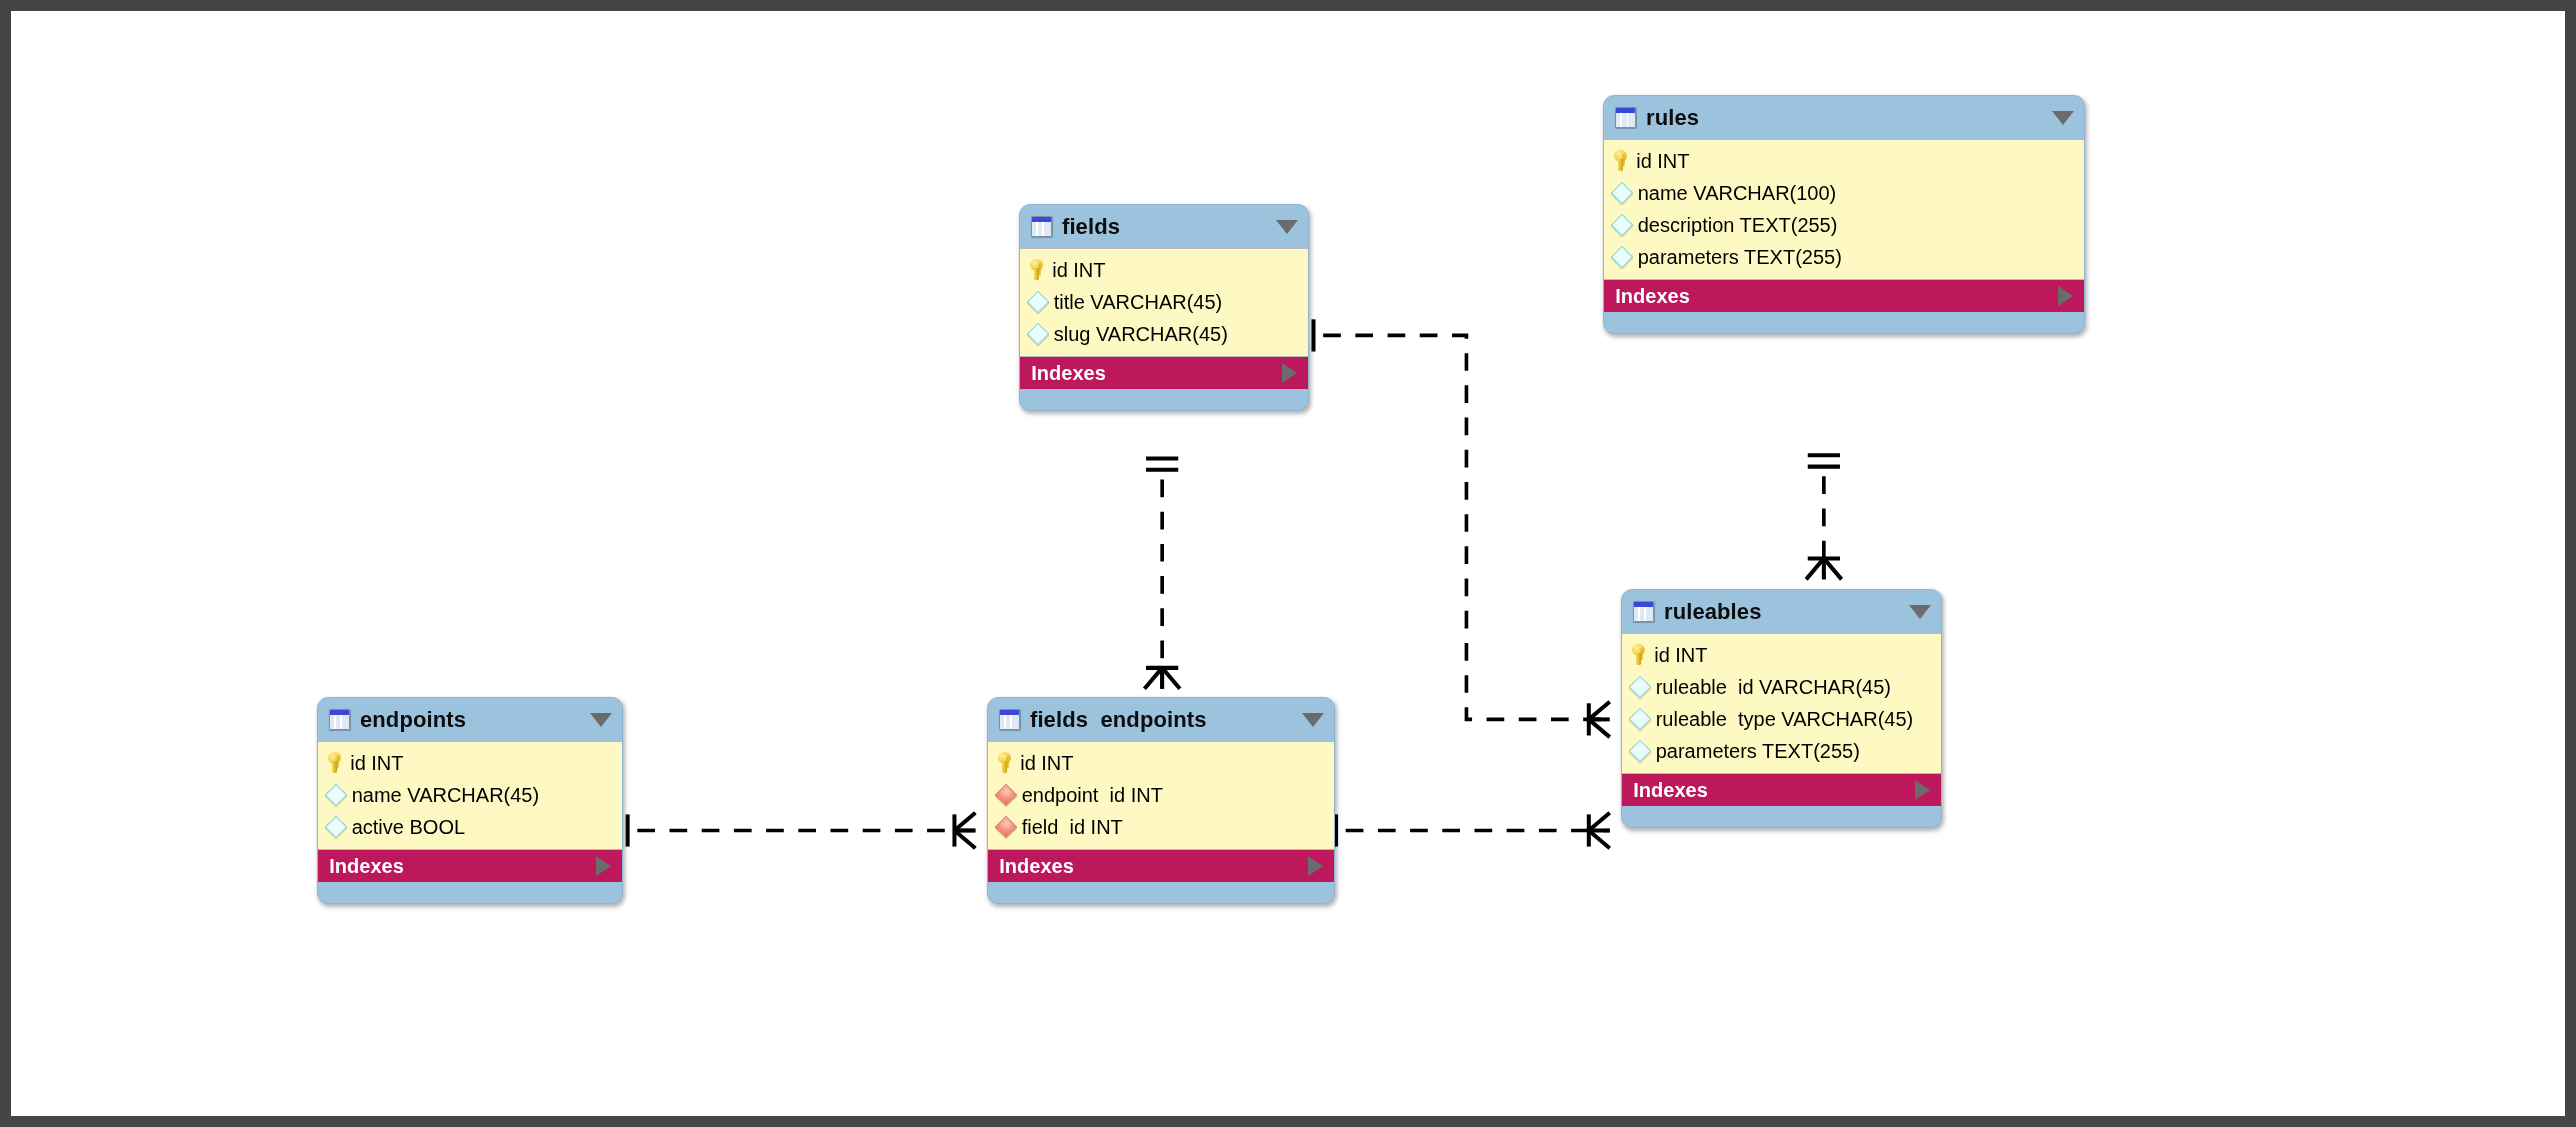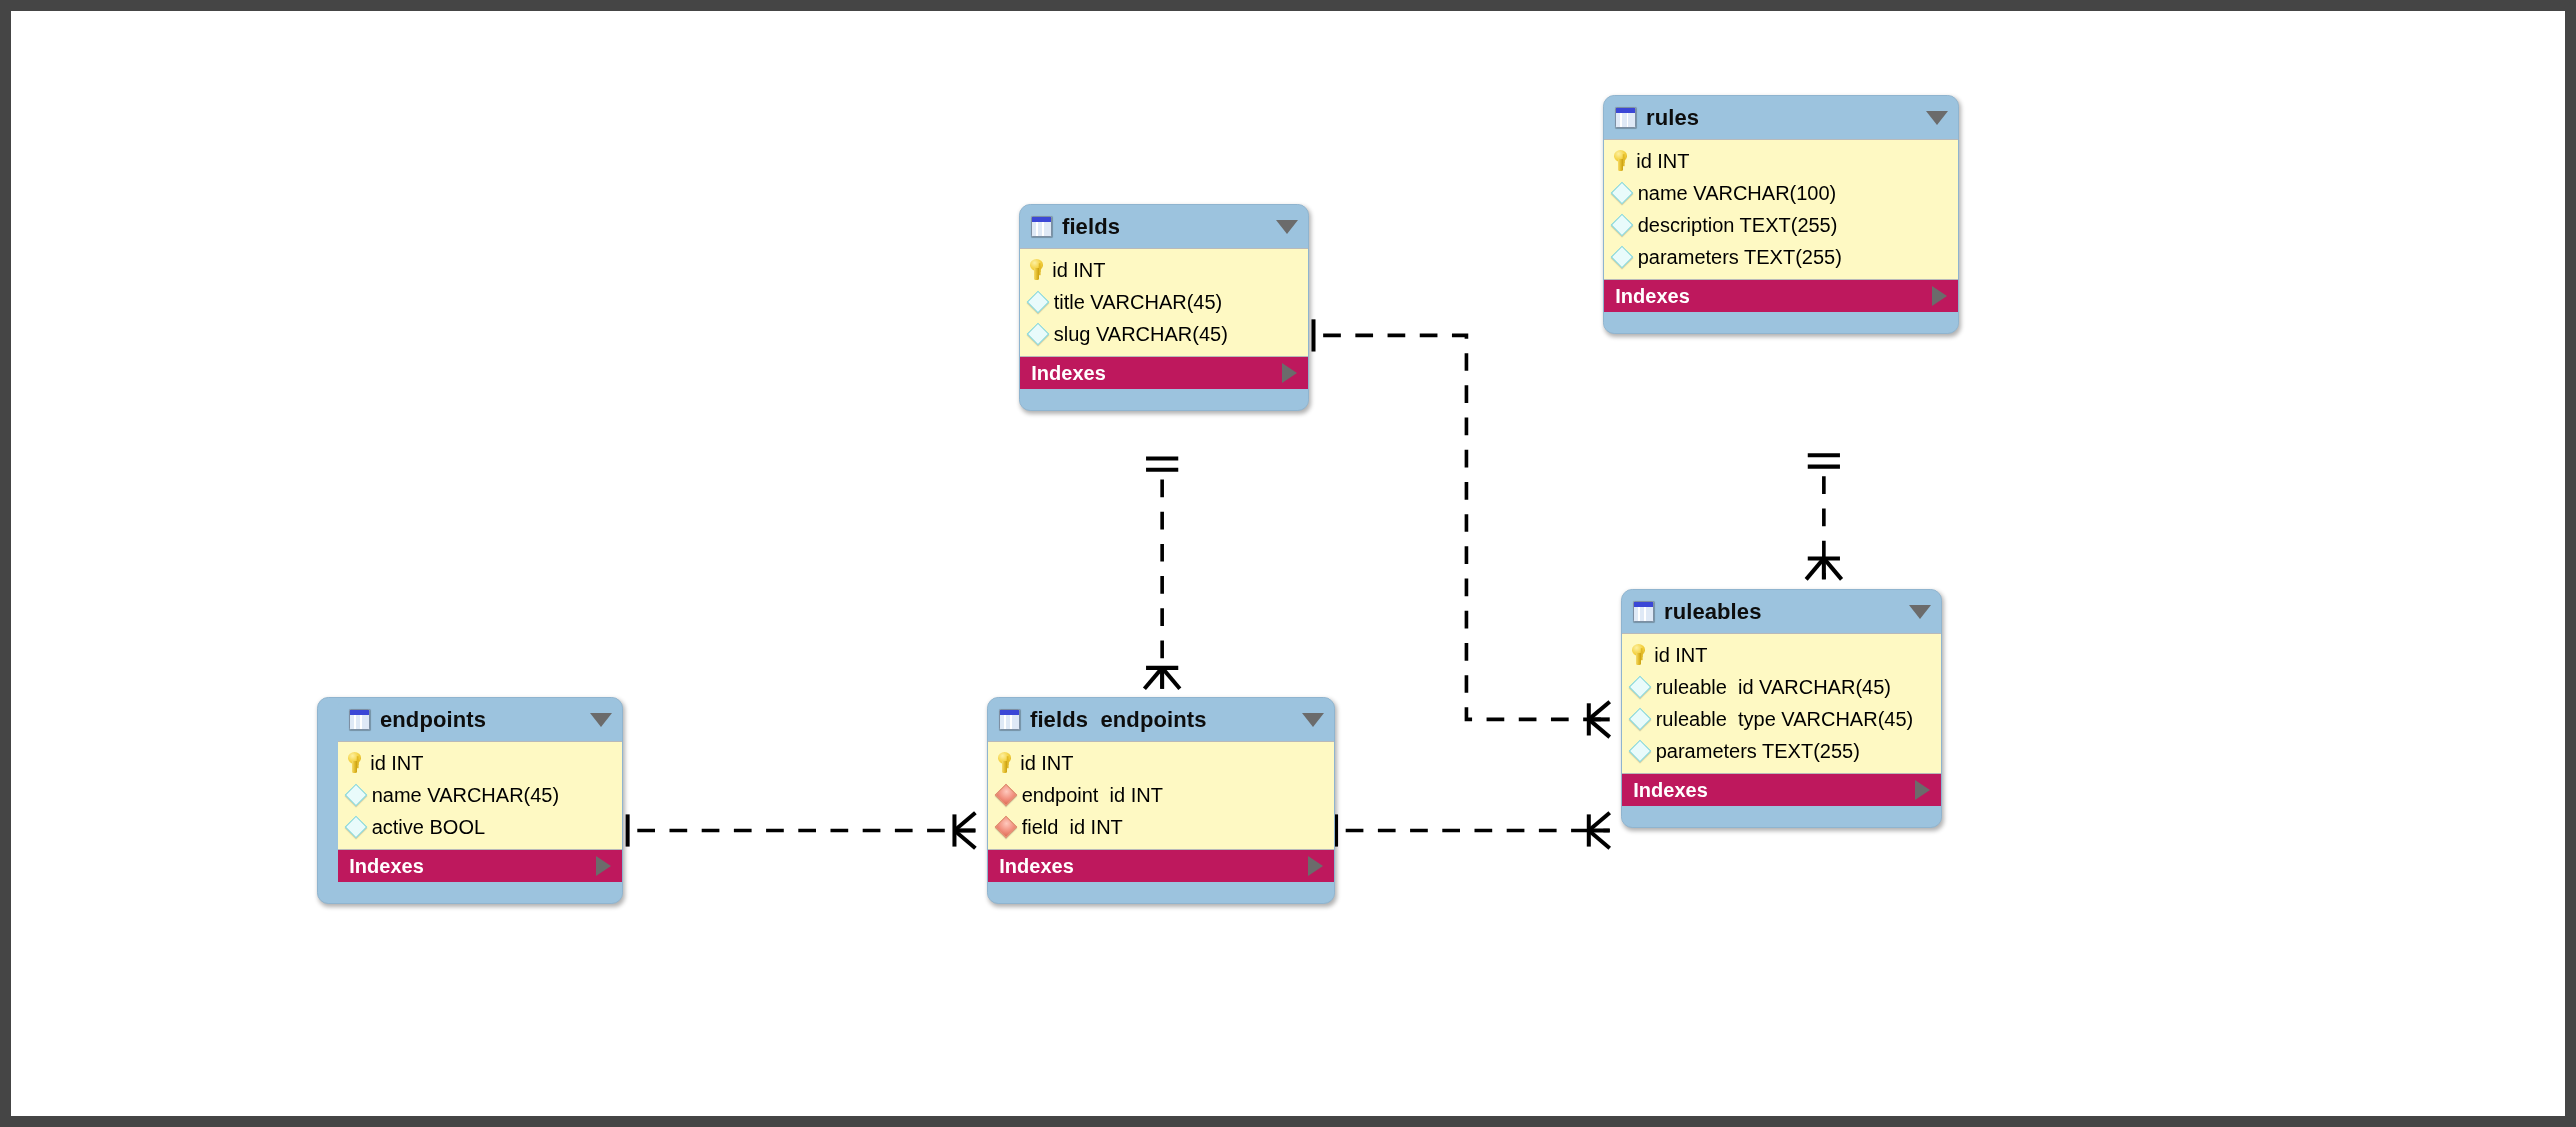--- a/index.html
+++ b/index.html
@@ -266,21 +266,21 @@
           <line x1="1646" y1="998" x2="1646" y2="1038" class="mark"></line>
           <line x1="1632" y1="998" x2="1632" y2="1038" class="mark"></line>
           <line x1="1960" y1="998" x2="1960" y2="1038" class="mark"></line>
           <line x1="1960" y1="1018" x2="1986" y2="996" class="mark"></line>
           <line x1="1960" y1="1018" x2="1986" y2="1018" class="mark"></line>
           <line x1="1960" y1="1018" x2="1986" y2="1040" class="mark"></line>
         </g>
       </svg>
 
     <div id="tables-layer">
-        <div class="tbl" style="left: 306px; top: 686px; width: 306px; padding-left: 20px;">
+        <div class="tbl" style="left: 306px; top: 686px; width: 306px;">
           <div class="tbl-header">
             <span class="ico-table"></span>
             <span class="tbl-title">endpoints</span>
             <span class="ico-caret-down"></span>
           </div>
           <div class="tbl-body">
             <div class="col-row">
               <span class="ico-key"></span>
               <span class="col-label">id INT</span>
             </div>
@@ -344,21 +344,21 @@
               <span class="ico-diamond fk"></span>
               <span class="col-label">field  id INT</span>
             </div>
           </div>
           <div class="tbl-indexes">
             <span class="idx-label">Indexes</span>
             <span class="ico-caret-right"></span>
           </div>
           <div class="tbl-footpad"></div>
         </div>
-        <div class="tbl" style="left: 1592px; top: 84px; width: 356px;">
+        <div class="tbl" style="left: 1592px; top: 84px; width: 482px;">
           <div class="tbl-header">
             <span class="ico-table"></span>
             <span class="tbl-title">rules</span>
             <span class="ico-caret-down"></span>
           </div>
           <div class="tbl-body">
             <div class="col-row">
               <span class="ico-key"></span>
               <span class="col-label">id INT</span>
             </div>

